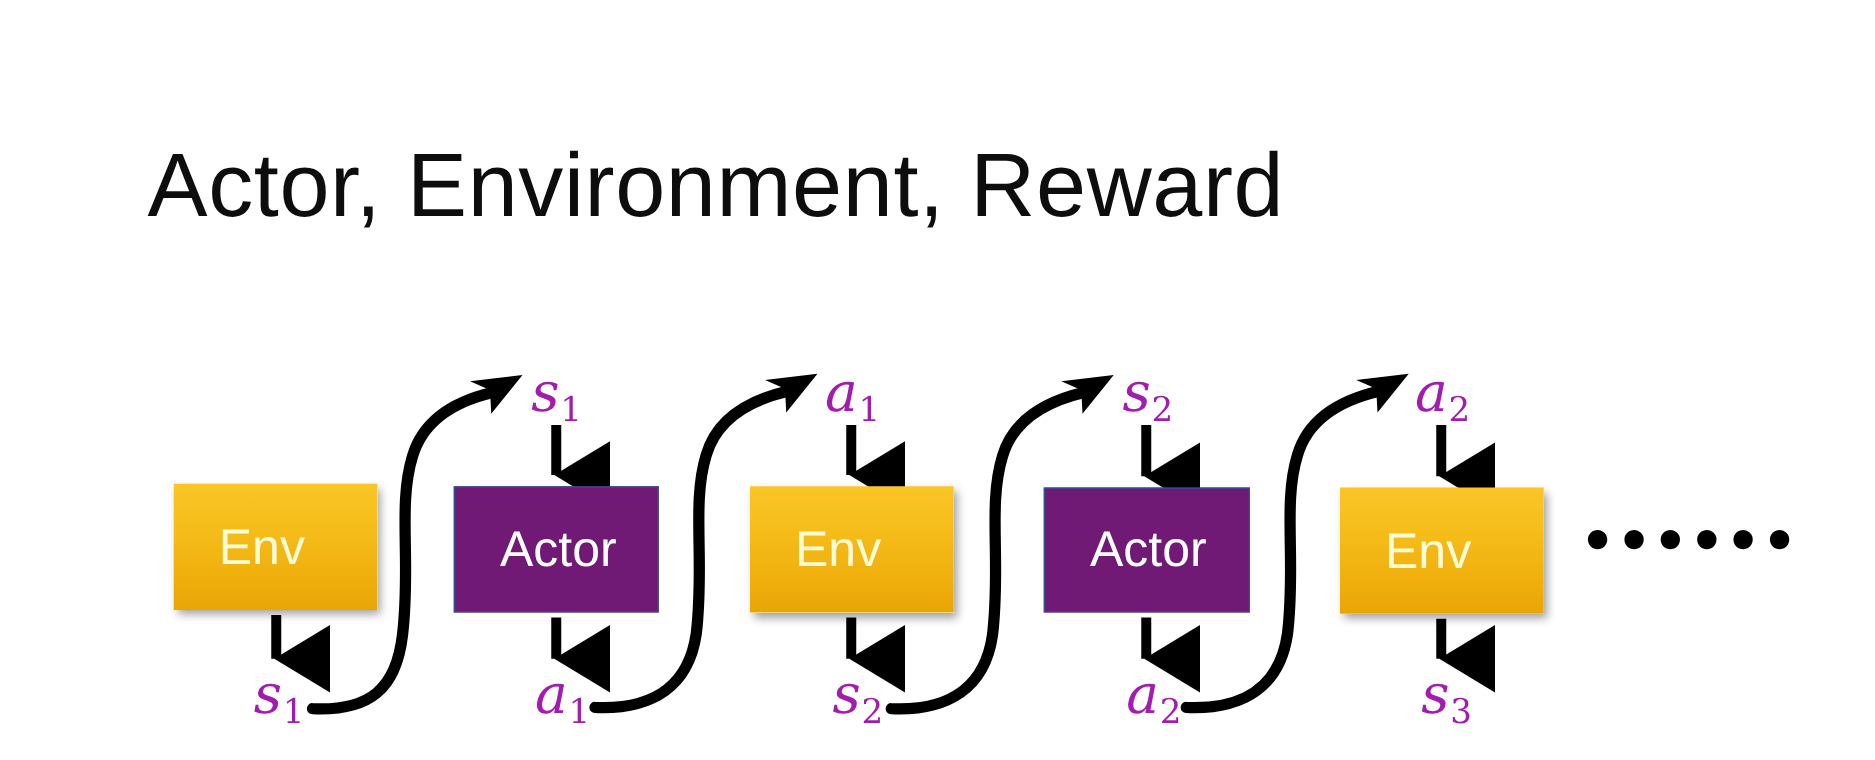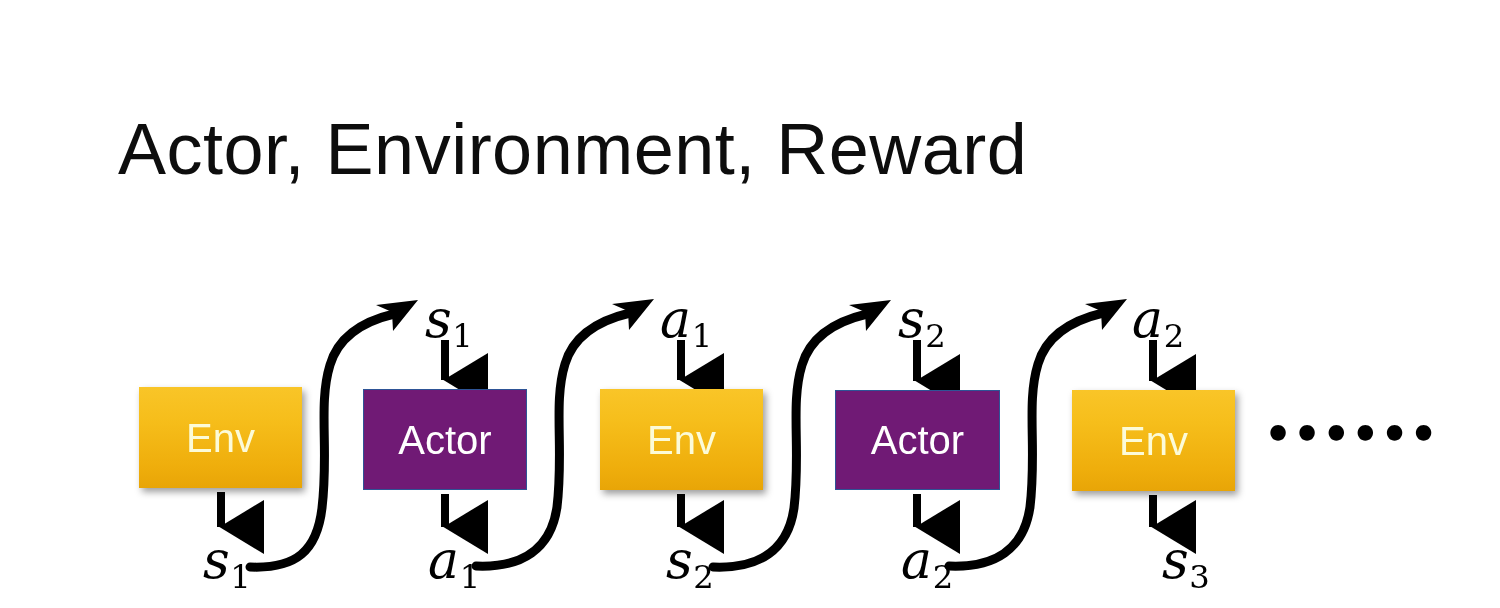--- a/index.html
+++ b/index.html
@@ -51,49 +51,49 @@
     height: 608px;
     pointer-events: none;
   }
 
   
   .node-box {
     position: absolute;
     box-sizing: border-box;
     display: flex;
     align-items: center;
-    justify-content: center;
     font-family: "Liberation Sans", sans-serif;
     font-weight: 400;
     font-size: 40px;
     line-height: 1;
     white-space: nowrap;
     z-index: 3;
+    padding-left: 36px;
   }
   .node-box.env {
     background: linear-gradient(to bottom, #F9C528 0%, #F6BE1B 32%, #EFAE0C 78%, #E8A507 100%);
     color: #FCFBD8;
     border: none;
     box-shadow: 3px 4px 7px rgba(0,0,0,0.38);
   }
   .node-box.actor {
     background: #701a75;
     color: #FFFFFF;
     border: 1.5px solid #2E5496;
     box-shadow: none;
   }
 
   
   .math-label {
     position: absolute;
     font-family: "DejaVu Serif", "Liberation Serif", serif;
     font-style: italic;
-    font-size: 52px;
+    font-size: 44px;
     line-height: 1;
-    color: #000000;
+    color: #a21caf;
     white-space: nowrap;
     z-index: 4;
   }
   .math-label .sub {
     font-size: 0.62em;
     font-style: normal;
     vertical-align: -0.30em;
     margin-left: 0.02em;
     letter-spacing: 0;
   }
@@ -189,20 +189,20 @@
     </div>
     <div class="math-label" style="left:428px;  top:534px;">
       <span>a</span><span class="sub">1</span>
     </div>
     <div class="math-label" style="left:666px;  top:534px;">
       <span>s</span><span class="sub">2</span>
     </div>
     <div class="math-label" style="left:901px;  top:534px;">
       <span>a</span><span class="sub">2</span>
     </div>
-    <div class="math-label" style="left:1162px; top:534px;">
+    <div class="math-label" style="left:1137px; top:534px;">
       <span>s</span><span class="sub">3</span>
     </div>
 
     <div id="ellipsis">••••••</div>
 
   </div>
 </div>
 
 </body></html>

